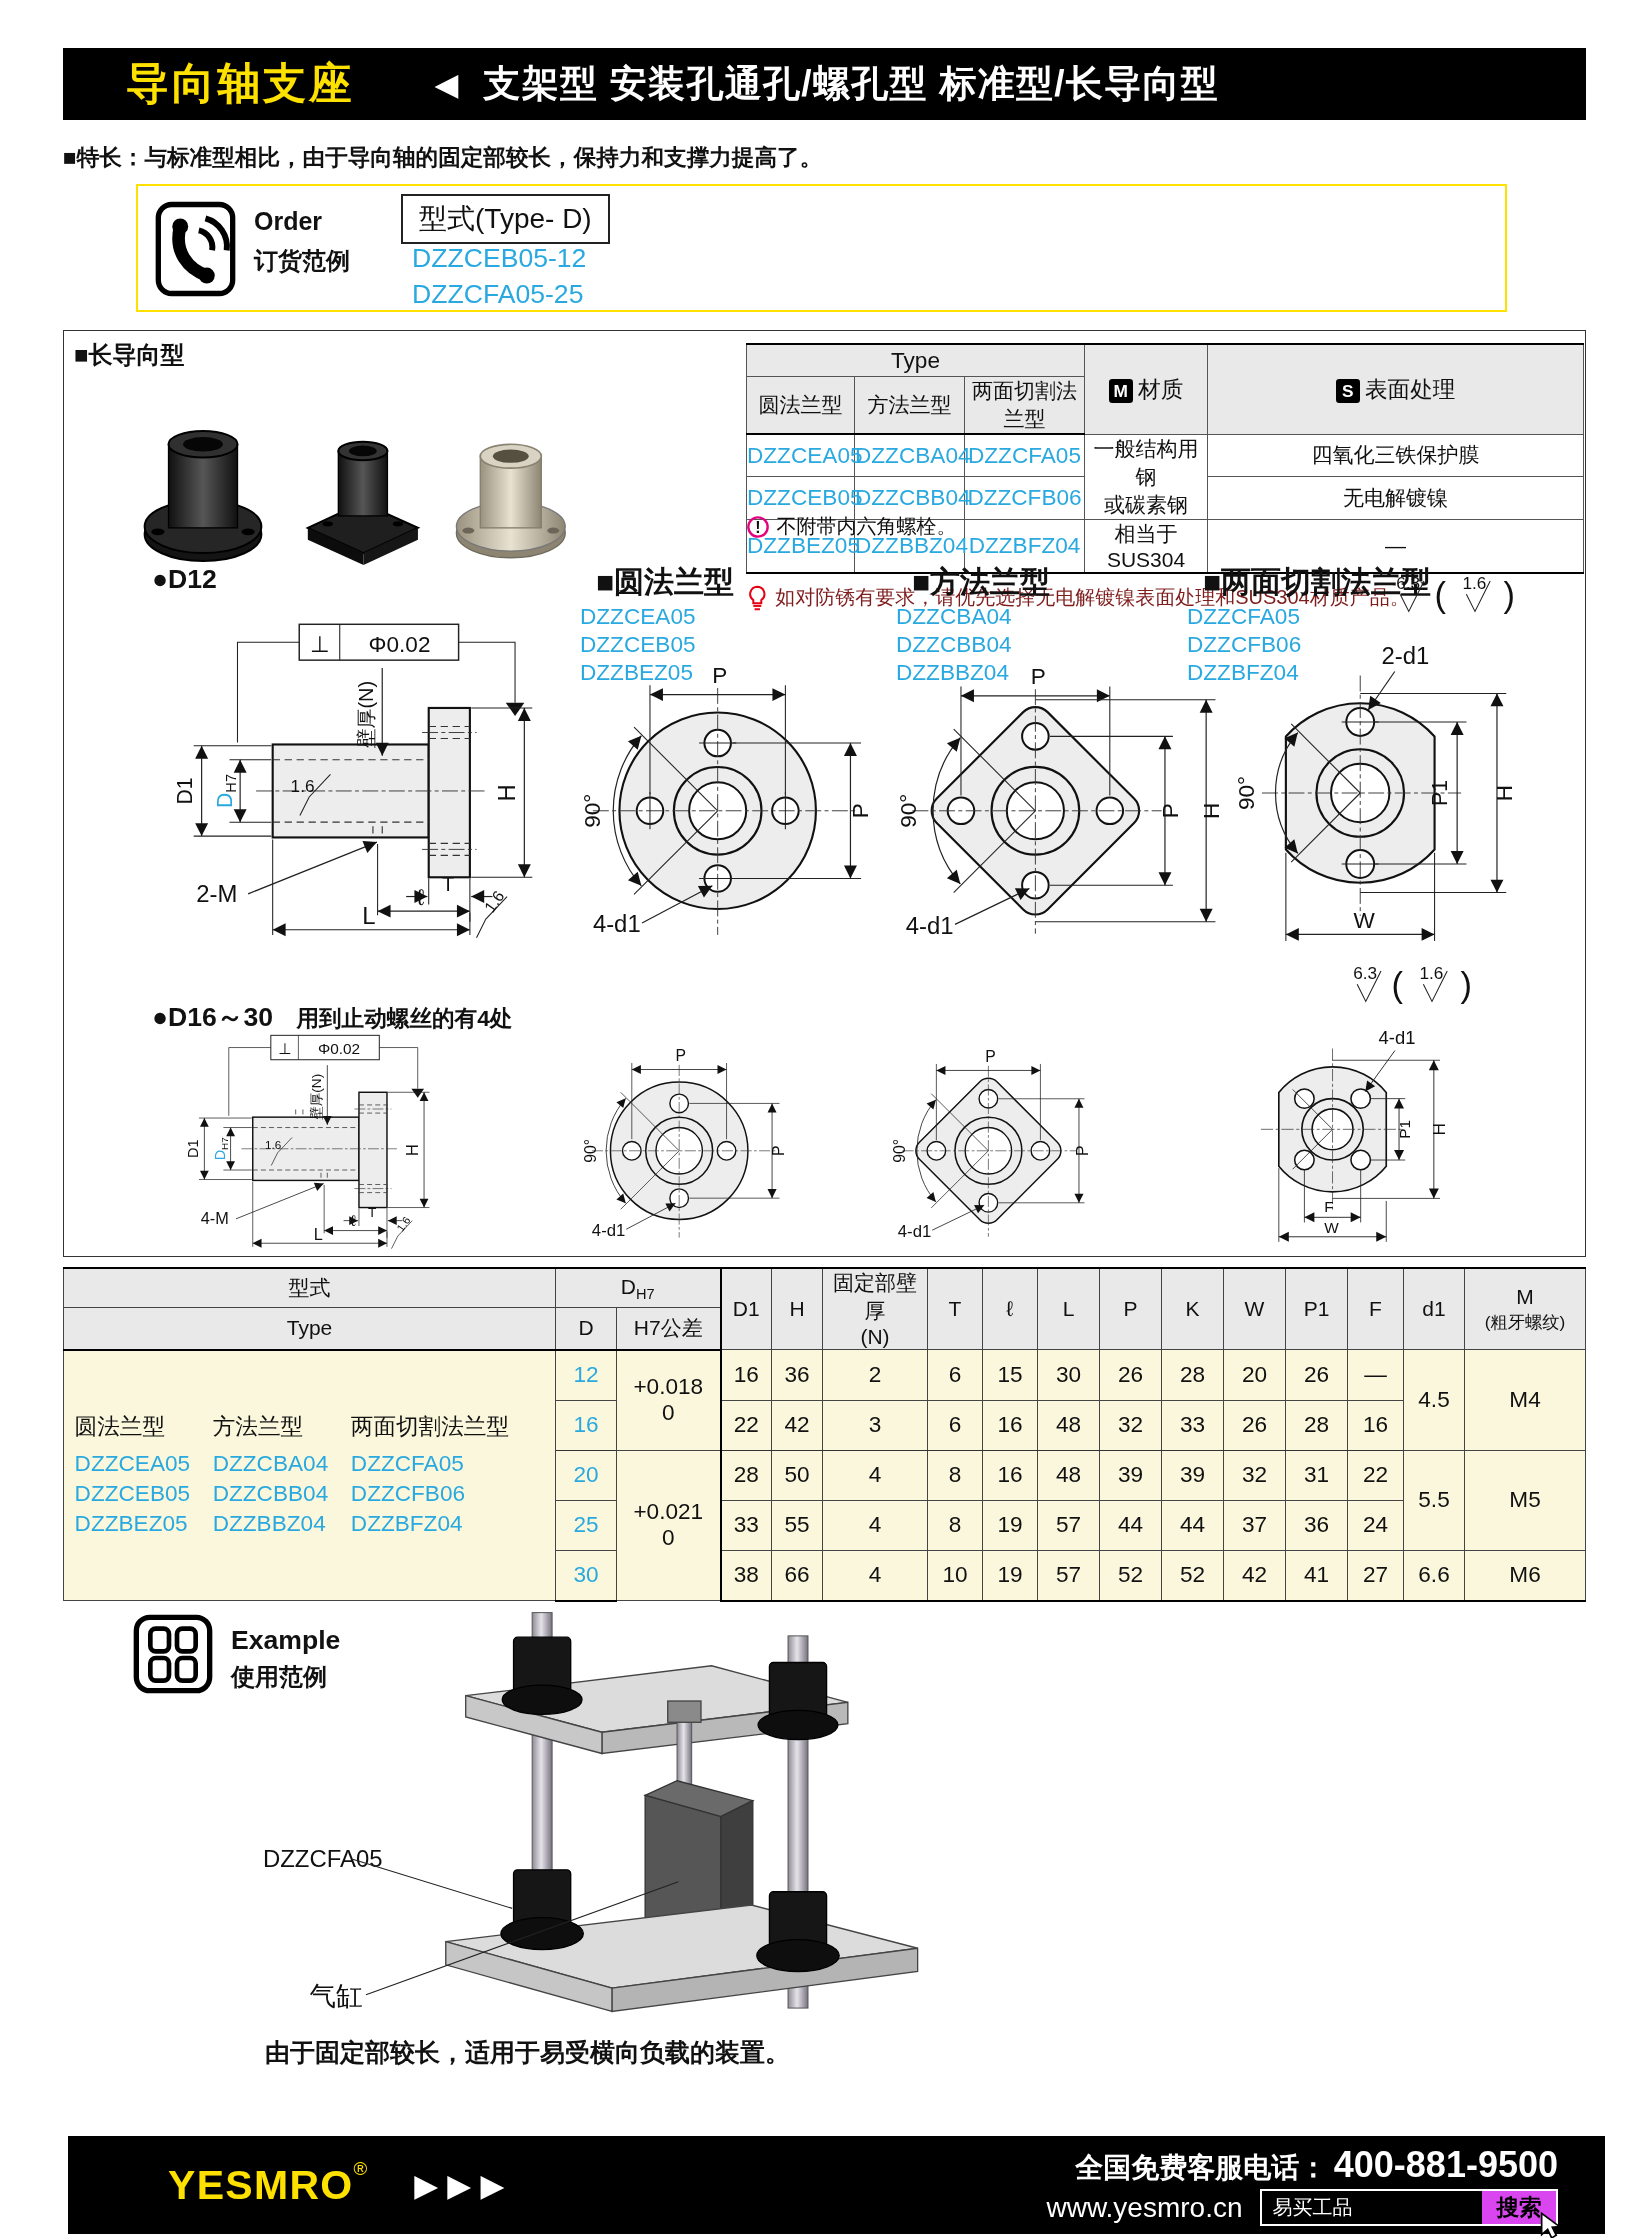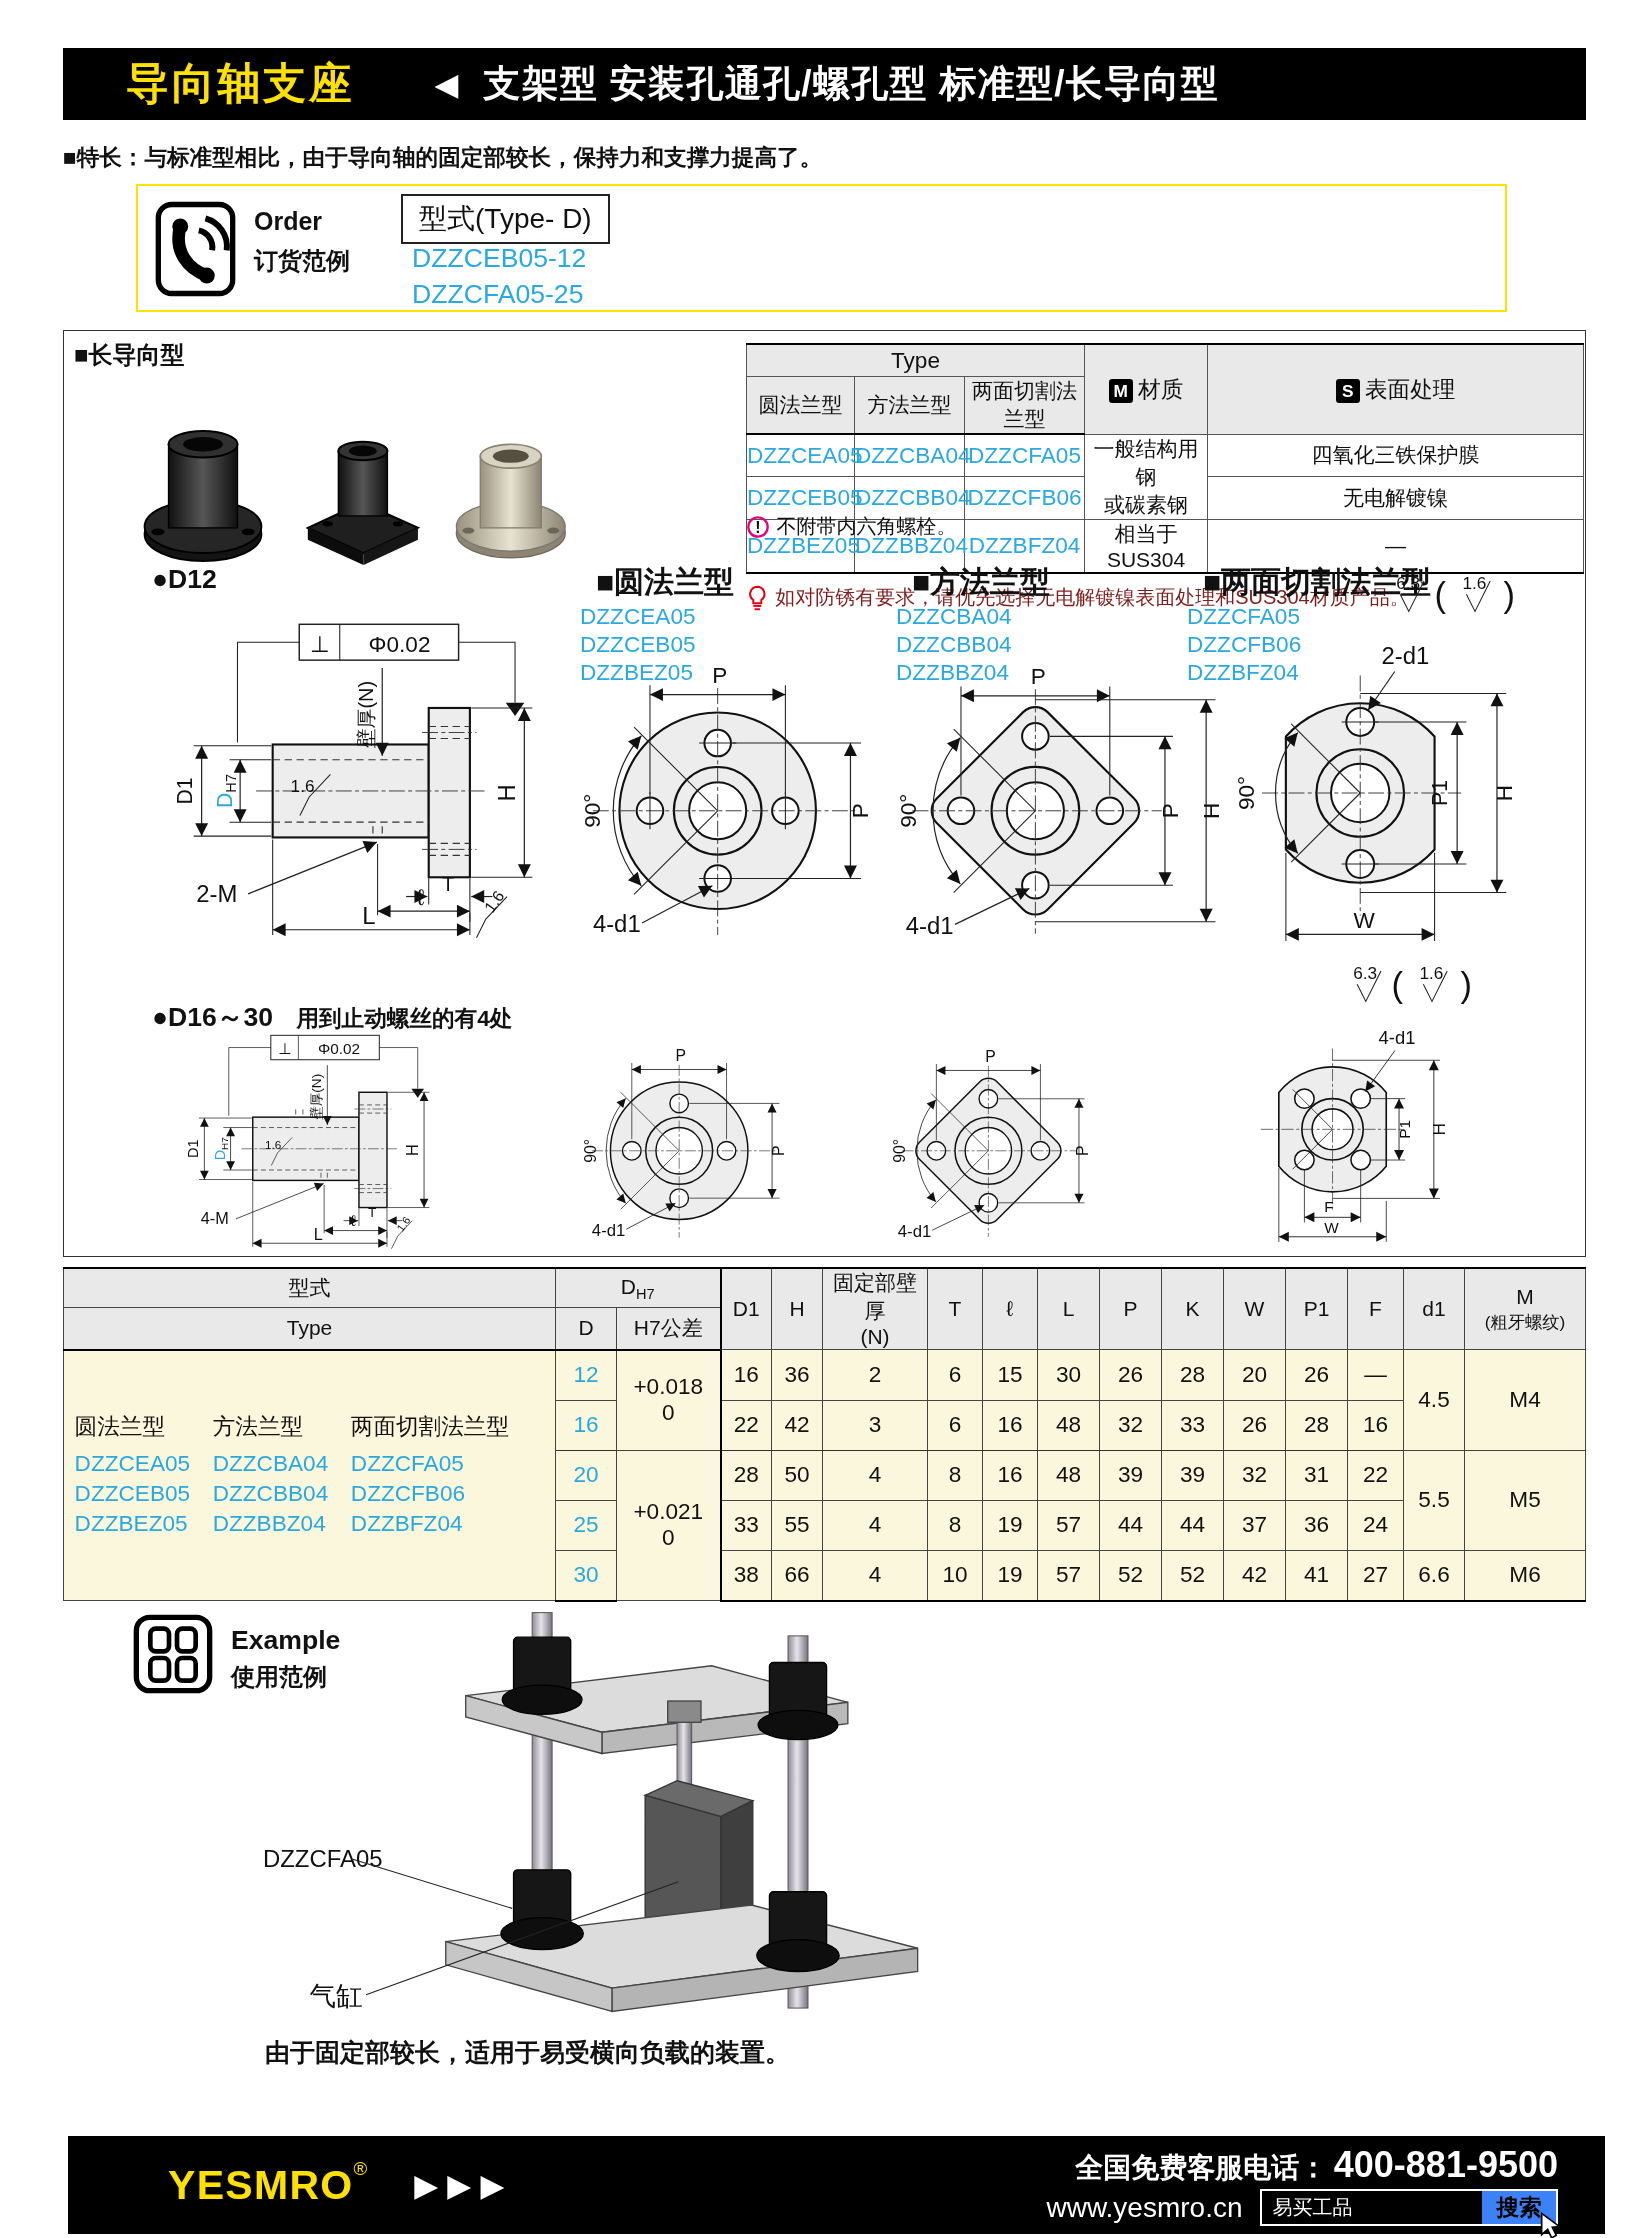--- a/index.html
+++ b/index.html
@@ -99,21 +99,21 @@
   .fslogan{color:#fff;font-size:35px;font-weight:bold;margin-left:37px;letter-spacing:2px;}
   .farrows{margin-left:47px;color:#fff;font-size:31px;letter-spacing:9.3px;}
   .fright{margin-left:auto;display:flex;flex-direction:column;align-items:flex-end;}
   .fphone-row{color:#fff;font-size:28px;font-weight:bold;}
   .fphone-num{font-size:36px;margin-left:6.6px;}
   .fsite-row{display:flex;align-items:center;gap:17.3px;margin-top:2.7px;}
   .fsite{color:#fff;font-size:28px;}
   .fsearch{display:flex;border:2px solid #fff;position:relative;}
   .fsearch input{width:199px;height:33px;background:#000;border:0;color:#fff;font-size:20px;
                  padding:0 10.6px;font-family:"Liberation Sans",sans-serif;outline:none;}
-  .fsearch .btn{width:74px;height:33px;background:#3b82f6;color:#000;font-size:22.6px;font-weight:bold;
+  .fsearch .btn{width:74px;height:33px;background:#d946ef;color:#000;font-size:22.6px;font-weight:bold;
                 border:0;cursor:pointer;font-family:"Liberation Sans",sans-serif;}
   .cursor{position:absolute;right:-5.3px;bottom:-14.6px;}
 </style>
 </head>
 <body>
 
 <svg width="0" height="0" style="position:absolute" aria-hidden="true">
   <defs>
     <marker id="arr" viewBox="0 0 12 12" refX="11" refY="6" markerWidth="13" markerHeight="13" orient="auto-start-reverse">
       <path d="M1,1 L11,6 L1,11 Z" fill="#111"></path>

